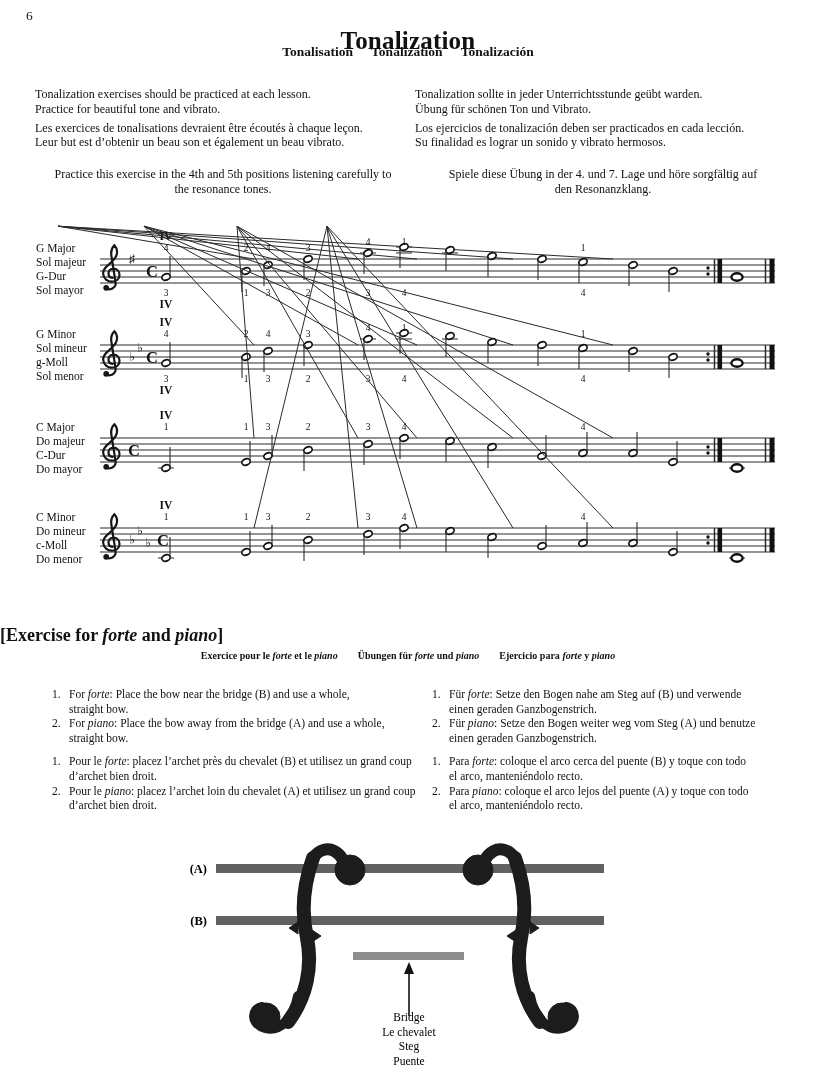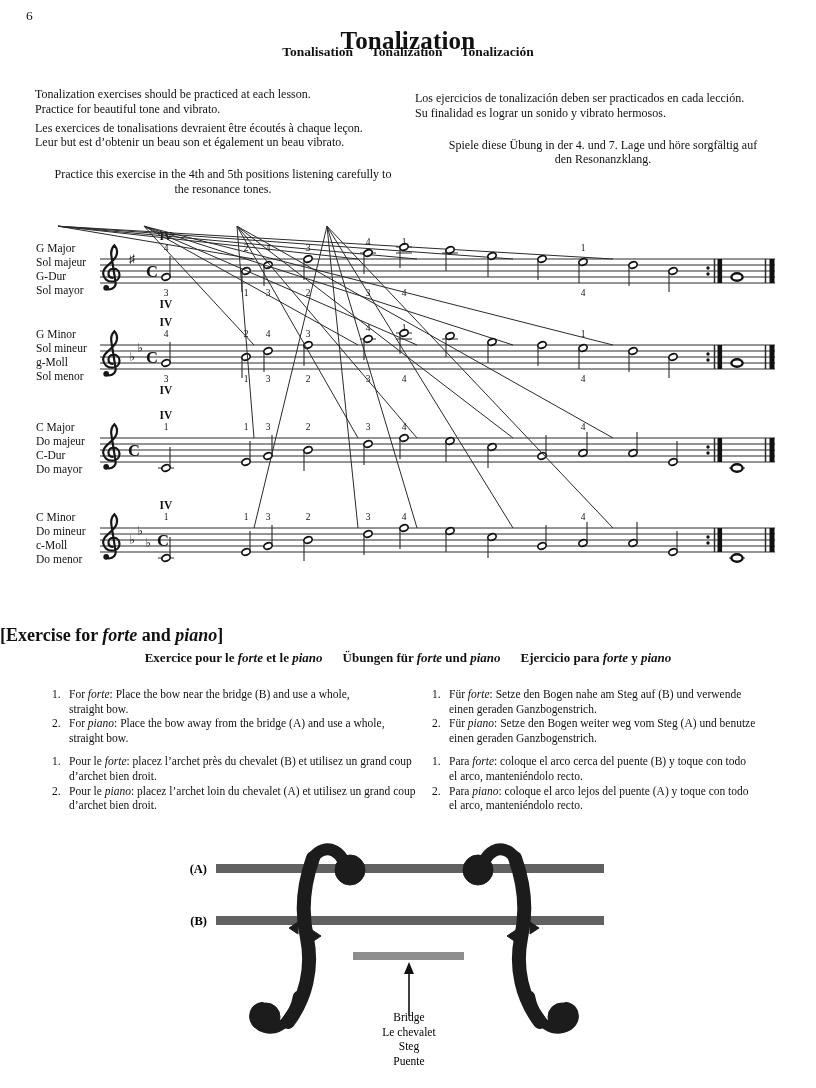--- a/index.html
+++ b/index.html
@@ -12,21 +12,21 @@
               font-size:13.5px;font-weight:bold;}
   .introcol{top:87px;width:376px;font-size:12px;line-height:14.8px;}
   #intro-left{left:35px;}
   #intro-right{left:415px;}
   .introcol p{margin:0;white-space:pre-line;}
   .introcol p.g2{margin-top:4px;}
   .introcol p.g3{margin-top:17px;text-align:center;}
   #music-svg{left:0;top:225px;}
   #ex-heading{left:0;right:0;top:625px;text-align:left;font-size:18px;font-weight:bold;}
   #ex-subs{left:0;right:0;top:650px;display:flex;justify-content:center;gap:20px;
-           font-size:13px;font-weight:bold;}
+           font-size:10px;font-weight:bold;}
   .listcol{top:687px;width:370px;font-size:11.5px;line-height:14.6px;}
   #lists-left{left:52px;}
   #lists-right{left:432px;}
   .lgroup2{margin-top:9px;}
   .litem{display:flex;}
   .lnum{width:17px;flex:none;}
   .ltxt{flex:1;}
   #diagram-svg{left:0;top:830px;}
   svg text{font-family:"Liberation Serif","DejaVu Serif",serif;}
 </style>
@@ -48,20 +48,22 @@
   <div class="abs introcol" id="intro-left">
     <p>Tonalization exercises should be practiced at each lesson.
 Practice for beautiful tone and vibrato.</p>
     <p class="g2">Les exercices de tonalisations devraient être écoutés à chaque leçon.
 Leur but est d’obtenir un beau son et également un beau vibrato.</p>
     <p class="g3">Practice this exercise in the 4th and 5th positions listening carefully to
 the resonance tones.</p>
   </div>
 
   <div class="abs introcol" id="intro-right">
+    <p>Tonalization sollte in jeder Unterrichtsstunde geübt warden.
+Übung für schönen Ton und Vibrato.</p>
     <p class="g2">Los ejercicios de tonalización deben ser practicados en cada lección.
 Su finalidad es lograr un sonido y vibrato hermosos.</p>
     <p class="g3">Spiele diese Übung in der 4. und 7. Lage und höre sorgfältig auf
 den Resonanzklang.</p>
   </div>
 
   <svg class="abs" id="music-svg" width="816" height="368" viewBox="0 0 816 368" xmlns="http://www.w3.org/2000/svg">
       <text x="36" y="27" font-size="11.5" text-anchor="start" fill="#111">G Major</text>
       <text x="36" y="41" font-size="11.5" text-anchor="start" fill="#111">Sol majeur</text>
       <text x="36" y="55" font-size="11.5" text-anchor="start" fill="#111">G-Dur</text>

